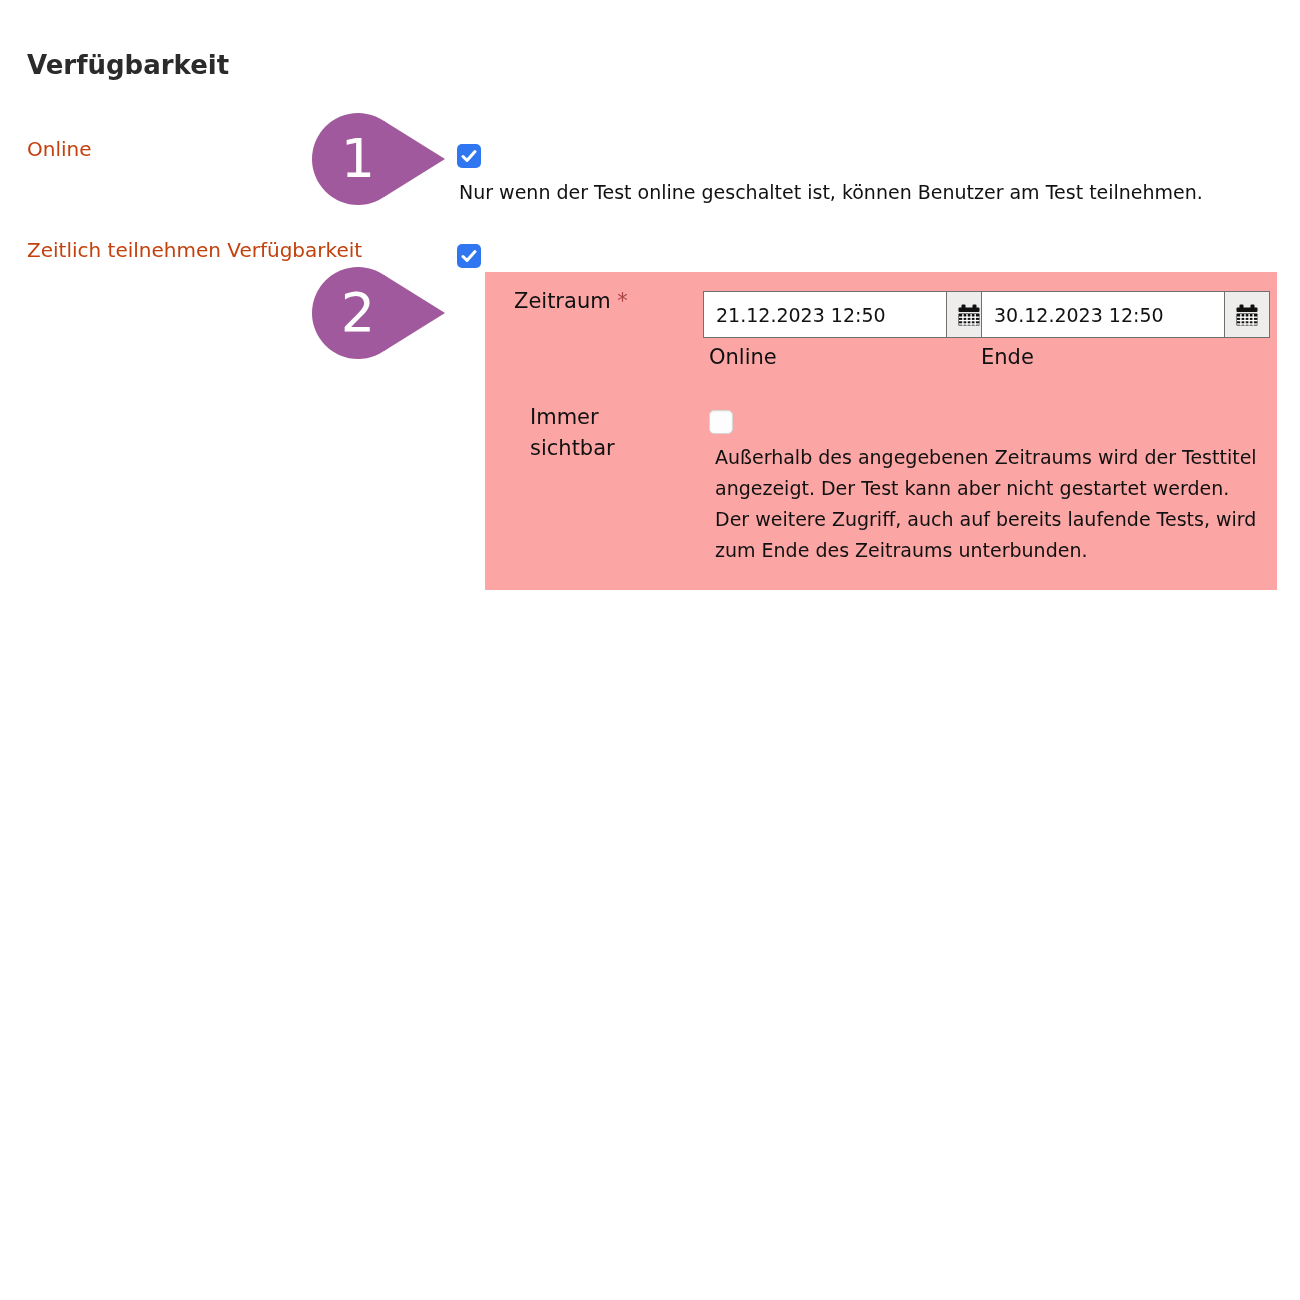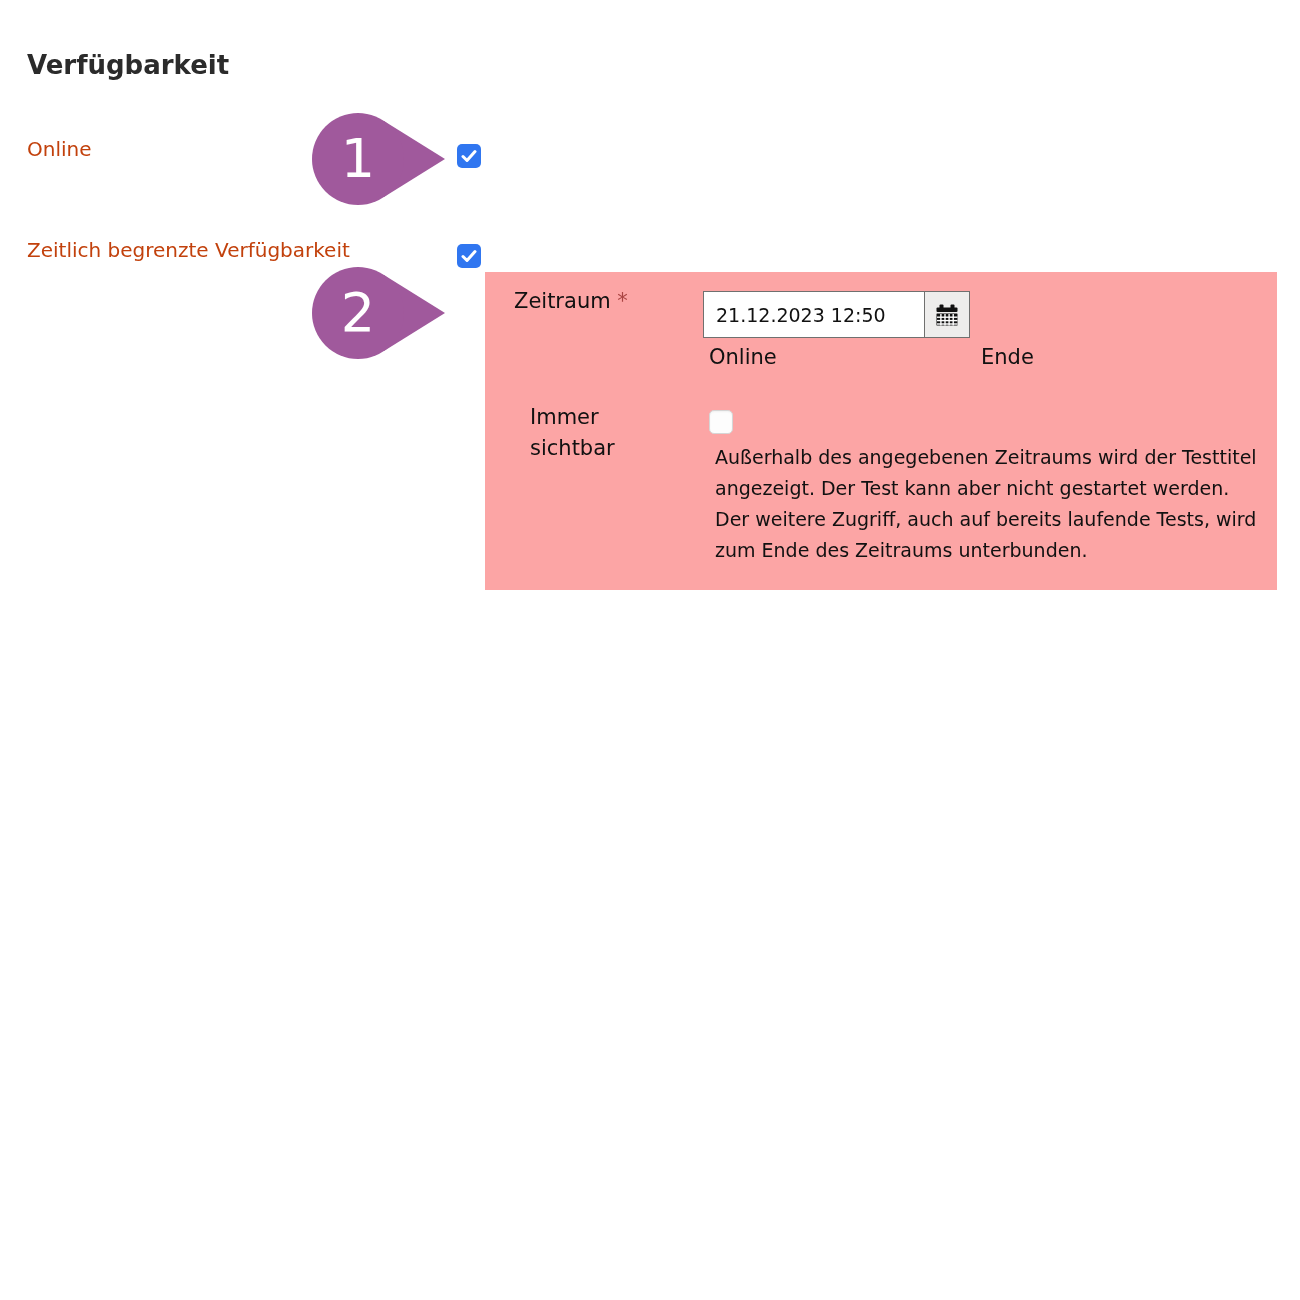--- a/index.html
+++ b/index.html
@@ -70,21 +70,21 @@
     font-size: 21px;
     color: #111111;
   }
   .required-star { color: #a94442; }
   .input-group {
     position: absolute;
     display: flex;
     height: 47px;
   }
   .dt-input {
-    width: 222px;
+    width: 244px;
     height: 47px;
     border: 1px solid #70706f;
     background: #ffffff;
     font-family: "DejaVu Sans", sans-serif;
     font-size: 19px;
     color: #111111;
     padding: 0 4px 0 12px;
     outline: none;
   }
   .cal-btn {
@@ -134,22 +134,23 @@
       <circle cx="47" cy="47" r="46" fill="#a0599c"></circle>
     </svg>
     <div class="num">1</div>
   </div>
 
   <div class="checkbox checked" style="left:457px; top:144px;">
     <svg width="16" height="14" viewBox="0 0 16 14">
       <path d="M2 7.5 L6 11.5 L14 2.5" stroke="#ffffff" stroke-width="3" fill="none" stroke-linecap="round" stroke-linejoin="round"></path>
     </svg>
   </div>
-
-  <div class="field-label" style="top:238px;">Zeitlich begrenzte Verfügbarkeit</div>
+  <div class="byline" style="left:459px; top:181px;">Nur wenn der Test online geschaltet ist, können Benutzer am Test teilnehmen.</div>
+
+  <div class="field-label" style="top:238px;">Zeitlich teilnehmen Verfügbarkeit</div>
   <div class="checkbox checked" style="left:457px; top:244px;">
     <svg width="16" height="14" viewBox="0 0 16 14">
       <path d="M2 7.5 L6 11.5 L14 2.5" stroke="#ffffff" stroke-width="3" fill="none" stroke-linecap="round" stroke-linejoin="round"></path>
     </svg>
   </div>
 
   <div class="marker" style="left:311px; top:266px;">
     <svg width="136" height="94" viewBox="0 0 136 94">
       <polygon points="73,9 134,47 73,85" fill="#a0599c"></polygon>
       <circle cx="47" cy="47" r="46" fill="#a0599c"></circle>
@@ -178,20 +179,40 @@
             <line x1="14.1" y1="11" x2="14.1" y2="22.5"></line>
             <line x1="18.2" y1="11" x2="18.2" y2="22.5"></line>
             <line x1="2" y1="14.2" x2="22.5" y2="14.2"></line>
             <line x1="2" y1="17.6" x2="22.5" y2="17.6"></line>
             <line x1="2" y1="21.0" x2="22.5" y2="21.0"></line>
           </g>
         </svg>
       </button>
     </div>
 
+    <div class="input-group" style="left:496px; top:19px;">
+      <input class="dt-input" type="text" value="30.12.2023 12:50" style="">
+      <button class="cal-btn">
+        <svg width="24" height="24" viewBox="0 0 24 24">
+          <rect x="4.5" y="1.5" width="4" height="5" rx="1" fill="#111111"></rect>
+          <rect x="15.5" y="1.5" width="4" height="5" rx="1" fill="#111111"></rect>
+          <rect x="1.5" y="4.5" width="21" height="4.5" rx="1" fill="#111111"></rect>
+          <rect x="1.5" y="10.5" width="21" height="12" rx="0.5" fill="#111111"></rect>
+          <g stroke="#ffffff" stroke-width="1.4">
+            <line x1="5.9" y1="11" x2="5.9" y2="22.5"></line>
+            <line x1="10.0" y1="11" x2="10.0" y2="22.5"></line>
+            <line x1="14.1" y1="11" x2="14.1" y2="22.5"></line>
+            <line x1="18.2" y1="11" x2="18.2" y2="22.5"></line>
+            <line x1="2" y1="14.2" x2="22.5" y2="14.2"></line>
+            <line x1="2" y1="17.6" x2="22.5" y2="17.6"></line>
+            <line x1="2" y1="21.0" x2="22.5" y2="21.0"></line>
+          </g>
+        </svg>
+      </button>
+    </div>
 
     <div class="under-label" style="left:224px; top:73px;">Online</div>
     <div class="under-label" style="left:496px; top:73px;text-align:center;">Ende</div>
 
     <div class="wrap-label" style="left:29px; top:130px;margin-left:16px;">Immer sichtbar</div>
     <div class="checkbox unchecked" style="left:224px; top:138px;"></div>
     <div class="help-text" style="left:230px; top:170px;">Außerhalb des angegebenen Zeitraums wird der Testtitel angezeigt. Der Test kann aber nicht gestartet werden. Der weitere Zugriff, auch auf bereits laufende Tests, wird zum Ende des Zeitraums unterbunden.</div>
 
   </div>
 

